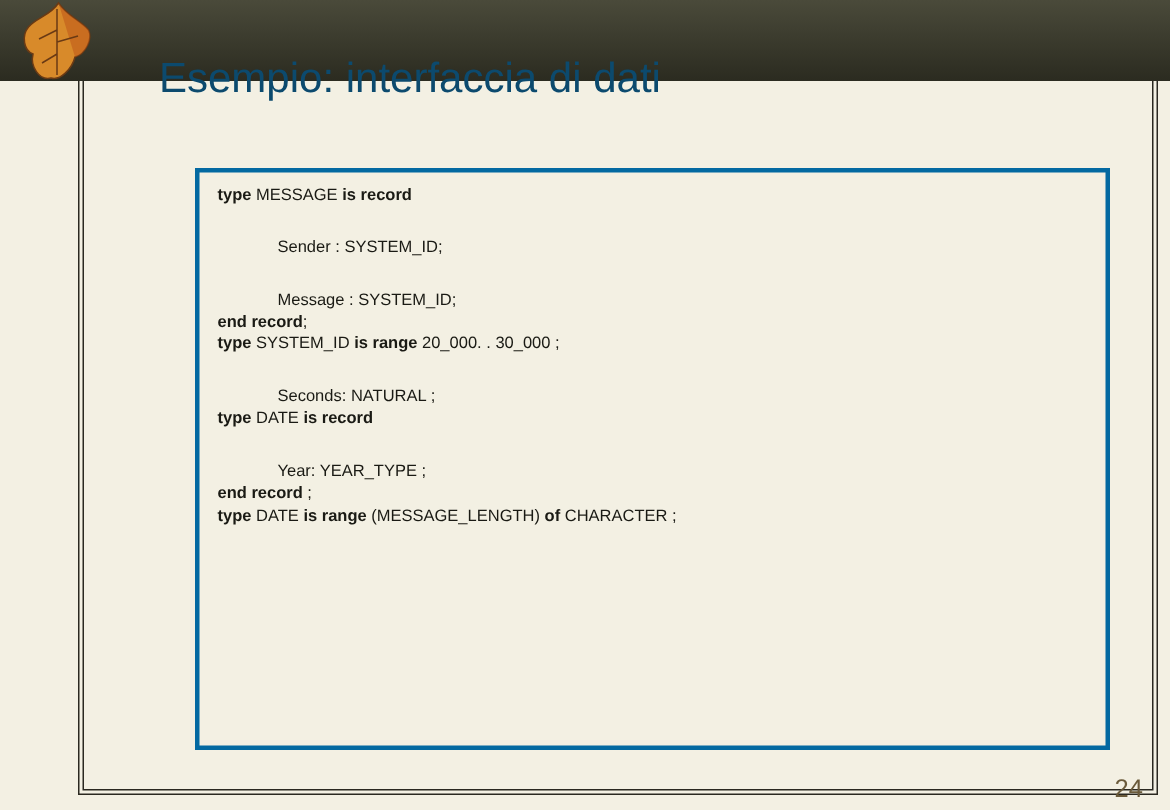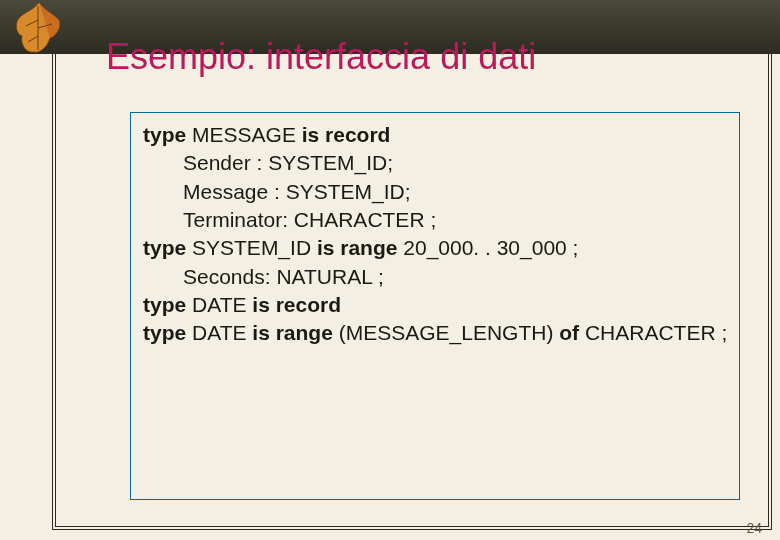--- a/index.html
+++ b/index.html
@@ -34,47 +34,47 @@
     top: -4px;
     left: 4px;
     width: 70px;
     height: 70px;
     z-index: 3;
   }
   .title {
     position: absolute;
     top: 36px;
     left: 106px;
-    font-size: 36px;
-    color: #be185d;
+    font-size: 28px;
+    color: #0c4a6e;
     z-index: 2;
     font-family: Arial, sans-serif;
   }
   .code-box {
     position: absolute;
     top: 112px;
     left: 130px;
     right: 40px;
     bottom: 40px;
-    border: 1px solid #0369a1;
+    border: 3px solid #0369a1;
     background: #f3f0e3;
     padding: 8px 12px;
     font-family: Arial, Helvetica, sans-serif;
-    font-size: 21px;
+    font-size: 11px;
     line-height: 1.35;
     color: #1a1a14;
   }
   .code-box .line { white-space: pre; }
   .code-box .kw { font-weight: bold; }
-  .indent1 { padding-left: 40px; }
+  .indent1 { padding-left: 40px; margin-top: 20px; }
   .page-num {
     position: absolute;
     bottom: 4px;
     right: 18px;
-    font-size: 14px;
+    font-size: 17px;
     color: #6a5a3a;
   }
 </style>
 </head>
 <body>
 
 <div class="top-bar"></div>
 
 <div class="outer-border"></div>
 
@@ -83,20 +83,22 @@
   <path d="M35 6 C40 14 50 18 55 24 C58 30 53 40 46 42" fill="#c05a1a" opacity="0.6"></path>
   <path d="M34 10 L34 54 M34 24 L22 30 M34 32 L48 28 M34 40 L24 46" stroke="#6a3a14" stroke-width="1" fill="none"></path>
 </svg>
 
 <div class="title">Esempio: interfaccia di dati</div>
 
 <div class="code-box">
   <div class="line"><span class="kw">type</span><span> MESSAGE </span><span class="kw">is record</span></div>
   <div class="line indent1">Sender : SYSTEM_ID;</div>
   <div class="line indent1">Message : SYSTEM_ID;</div>
-  <div class="line indent1">Terminator: CHARACTER ;</div>
+  <div class="line"><span class="kw">end record</span><span>;</span></div>
   <div class="line"><span class="kw">type</span><span> SYSTEM_ID </span><span class="kw">is range</span><span> 20_000. . 30_000 ;</span></div>
   <div class="line indent1">Seconds: NATURAL ;</div>
   <div class="line"><span class="kw">type</span><span> DATE </span><span class="kw">is record</span></div>
+  <div class="line indent1">Year: YEAR_TYPE ;</div>
+  <div class="line"><span class="kw">end record</span><span> ;</span></div>
   <div class="line"><span class="kw">type</span><span> DATE </span><span class="kw">is range</span><span> (MESSAGE_LENGTH) </span><span class="kw">of</span><span> CHARACTER ;</span></div>
 </div>
 
 <div class="page-num">24</div>
 
 </body></html>

